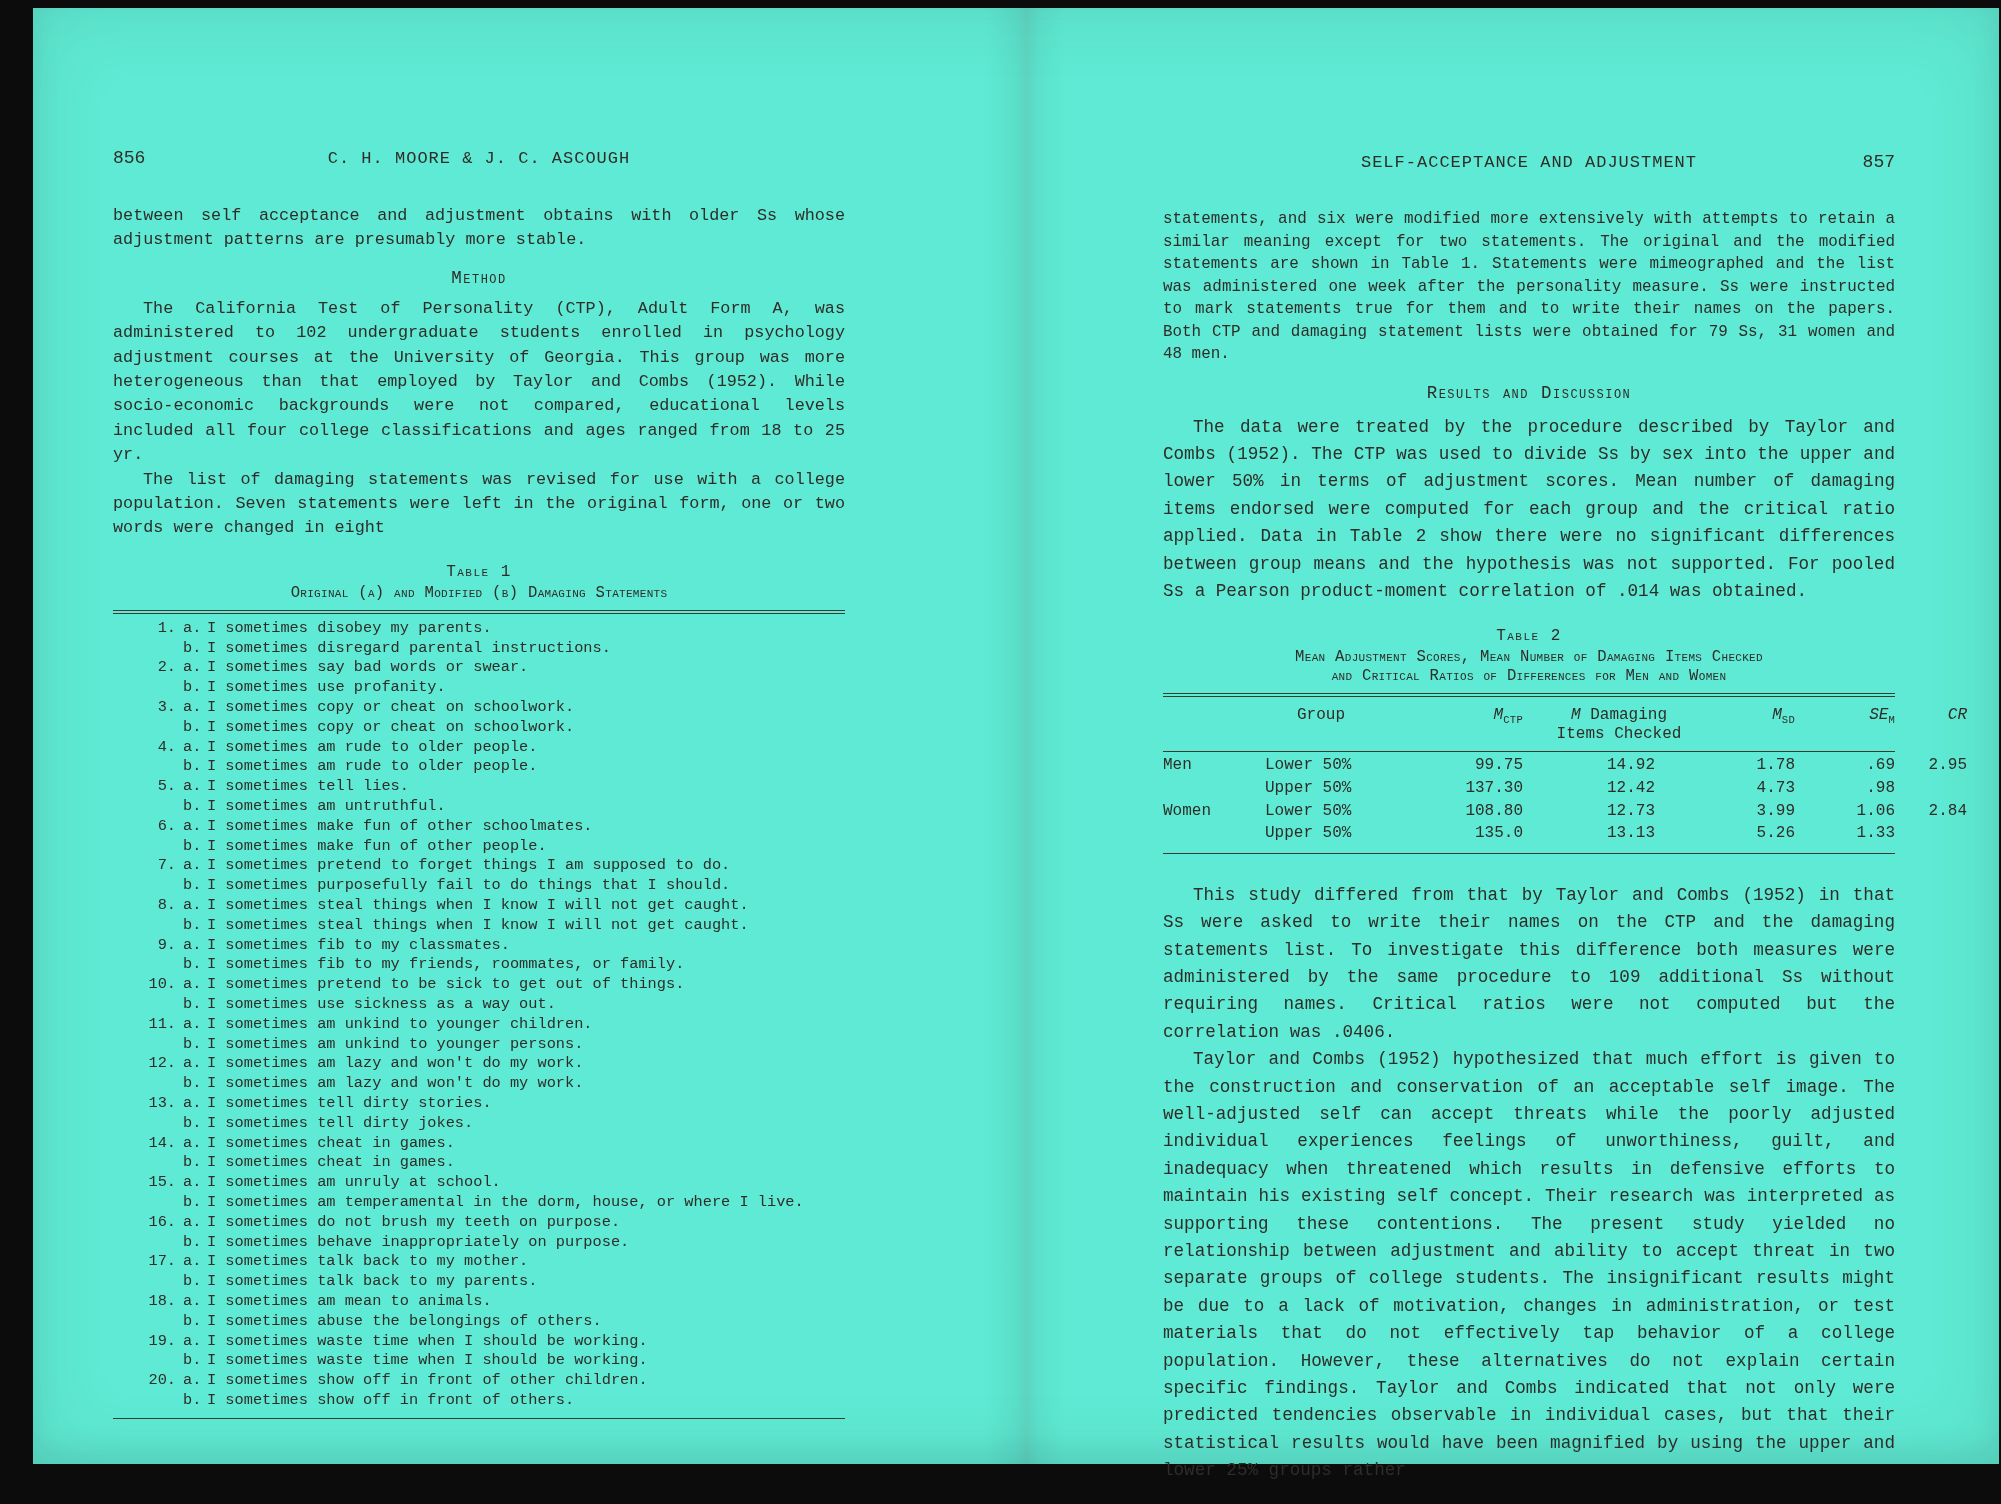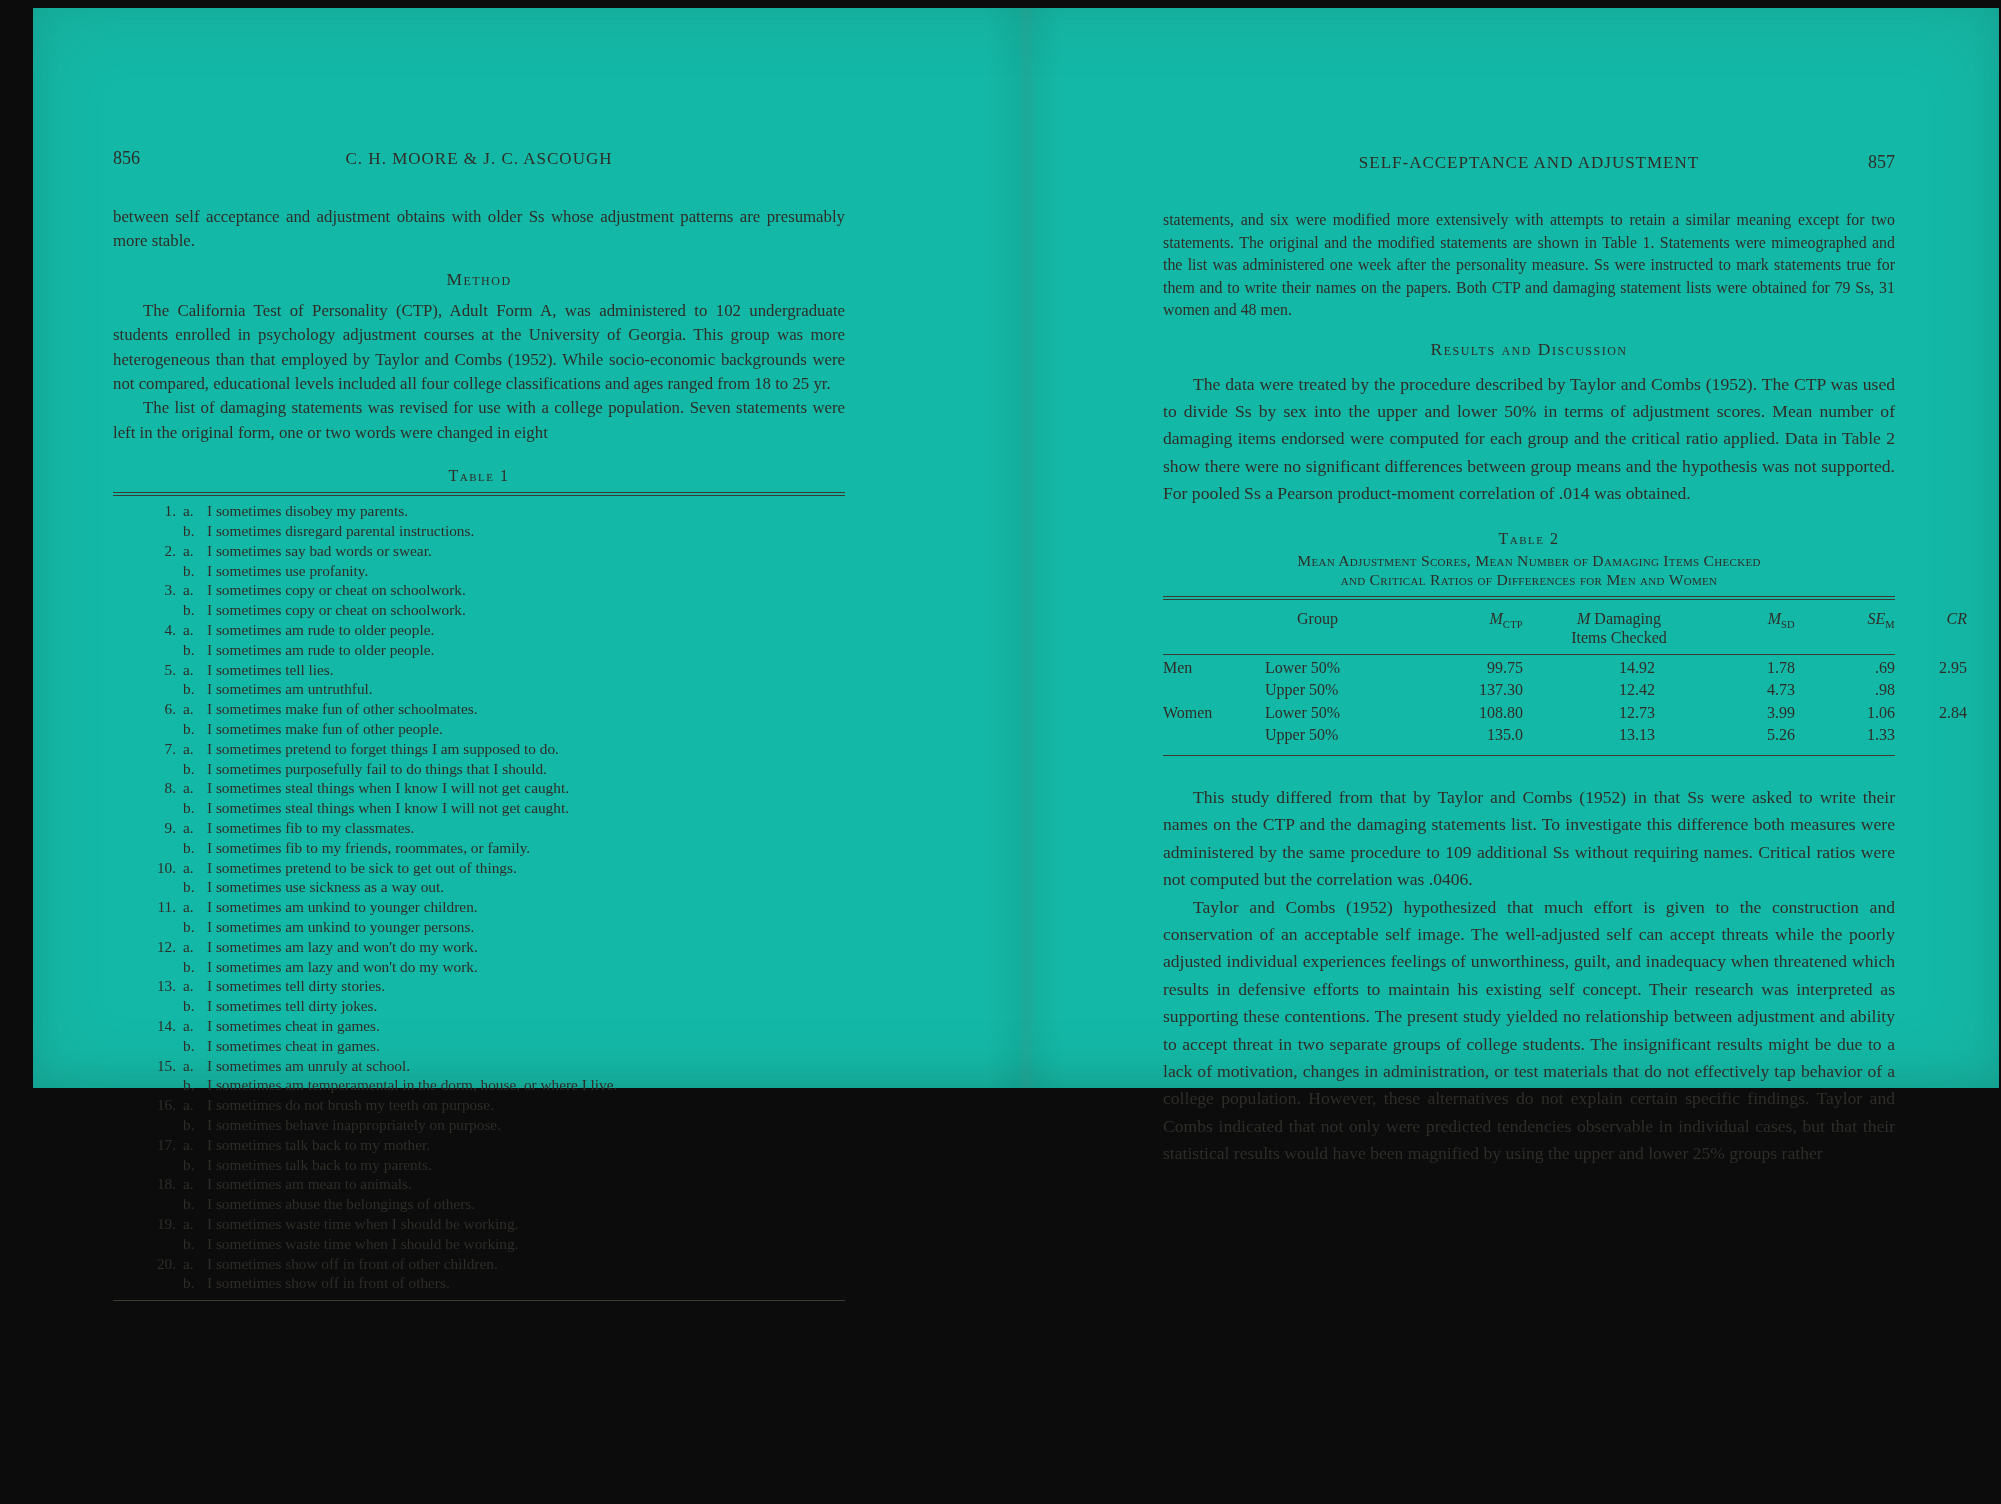--- a/index.html
+++ b/index.html
@@ -5,23 +5,24 @@
   * { margin:0; padding:0; box-sizing:border-box; }
   html,body { width:2001px; height:1504px; }
   body {
     position:relative;
     background:#0c0c0c;
     font-family:"Liberation Serif","DejaVu Serif",serif;
     color:#2f2d28;
     overflow:hidden;
   }
   .paper {
-    position:absolute; left:33px; top:8px; width:1966px; height:1080px;
-    background:#14b8a6;
+    position:absolute; left:33px; top:8px; width:1966px; height:1456px;
+    background:#5eead4;
     box-shadow: inset 0 0 80px rgba(60,50,40,0.10), inset 0 -12px 30px rgba(0,0,0,0.08);
+    font-family: Liberation Mono, monospace;
   }
   .fold {
     position:absolute; left:952px; top:0; width:80px; height:100%;
     background: linear-gradient(90deg, rgba(0,0,0,0) 0%, rgba(0,0,0,0.05) 40%, rgba(90,80,70,0.14) 52%, rgba(0,0,0,0.04) 66%, rgba(0,0,0,0) 100%);
     pointer-events:none;
   }
   .col { position:absolute; width:732px; }
   .col-left  { left:80px;  top:140px; }
   .col-right { left:1130px; top:144px; }
 
@@ -87,20 +88,21 @@
 
     <p class="body-text">between self acceptance and adjustment obtains with older Ss whose adjustment patterns are presumably more stable.</p>
 
     <h2 class="section-head">Method</h2>
 
     <p class="body-text indent">The California Test of Personality (CTP), Adult Form A, was administered to 102 undergraduate students enrolled in psychology adjustment courses at the University of Georgia. This group was more heterogeneous than that employed by Taylor and Combs (1952). While socio-economic backgrounds were not compared, educational levels included all four college classifications and ages ranged from 18 to 25 yr.</p>
     <p class="body-text indent">The list of damaging statements was revised for use with a college population. Seven statements were left in the original form, one or two words were changed in eight</p>
 
     <div class="table-block">
       <div class="tbl-title">Table 1</div>
+      <div class="tbl-subtitle">Original (a) and Modified (b) Damaging Statements</div>
       <div class="rule-double"></div>
 
       <div class="t1-items">
 
           <div class="t1-item">
             <div class="t1-line">
               <span class="t1-n">1.</span>
               <span class="t1-l">a.</span>
               <span class="t1-t">I sometimes disobey my parents.</span>
             </div>

